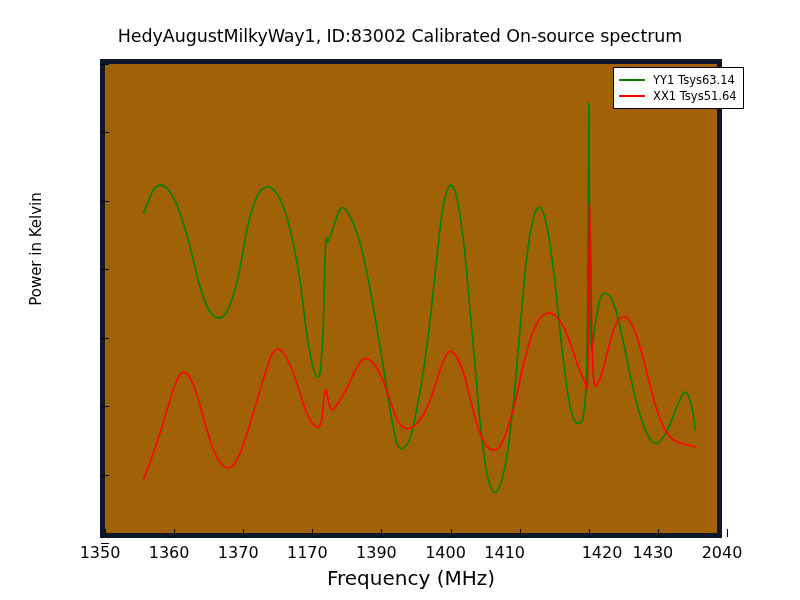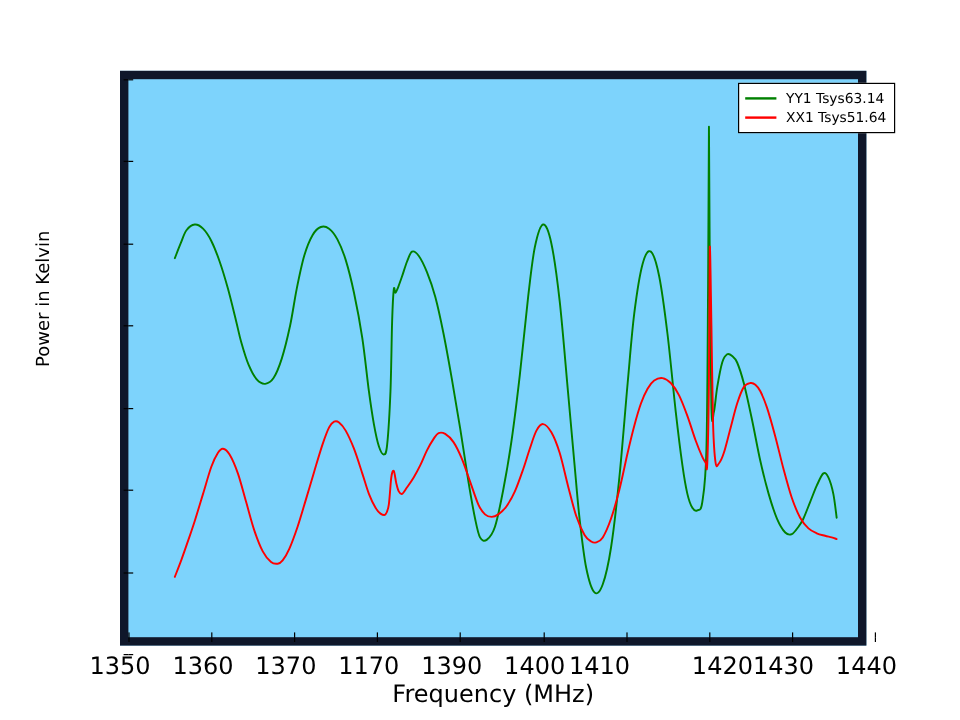--- a/index.html
+++ b/index.html
@@ -29,23 +29,23 @@
     color: #000000;
     letter-spacing: -0.1px;
     white-space: nowrap;
   }
   #plot-area {
     position: absolute;
     left: 100px;
     top: 59px;
     width: 622px;
     height: 479px;
-    border: 7px solid #0f172a;
+    border: 5px solid #0f172a;
     box-sizing: border-box;
-    background: #7dd3fc;
+    background: #a16207;
   }
   #plot-svg {
     position: absolute;
     left: 0;
     top: 0;
     width: 622px;
     height: 479px;
     display: block;
   }
   
@@ -74,21 +74,21 @@
   .xtick-mark-in {
     position: absolute;
     bottom: 0px;
     height: 4px;
     width: 1px;
     background: #000000;
   }
   .xtick-label {
     position: absolute;
     top: 543px;
-    font-size: 20px;
+    font-size: 16px;
     color: #000000;
     text-align: center;
     width: 70px;
     white-space: nowrap;
   }
   #xlabel {
     position: absolute;
     left: 100px;
     top: 566px;
     width: 622px;
@@ -132,36 +132,37 @@
     font-size: 11.5px;
     color: #000000;
     white-space: nowrap;
   }
 </style>
 </head>
 <body>
 
 <div id="figure">
 
+  <div id="chart-title">HedyAugustMilkyWay1, ID:83002 Calibrated On-source spectrum</div>
 
   <div id="ylabel">Power in Kelvin</div>
   <div id="xlabel">Frequency (MHz)</div>
 
   <div id="ytick-labels"></div>
   <div id="xtick-labels">
       <div class="xtick-label" style="left: 65px;">1350</div>
       <div class="xtick-label" style="left: 134.111px;">1360</div>
       <div class="xtick-label" style="left: 203.222px; text-align: center;">1370</div>
       <div class="xtick-label" style="left: 272.333px;">1170</div>
       <div class="xtick-label" style="left: 341.444px;">1390</div>
       <div class="xtick-label" style="left: 410.556px;">1400</div>
       <div class="xtick-label" style="left: 455px; text-align: right;">1410</div>
       <div class="xtick-label" style="left: 567px;">1420</div>
       <div class="xtick-label" style="left: 617.889px;">1430</div>
-      <div class="xtick-label" style="left: 687px;">1440</div>
+      <div class="xtick-label" style="left: 687px;">2040</div>
     </div>
 
   <div id="plot-area">
     <svg id="plot-svg" viewBox="0 0 622 479" preserveAspectRatio="none" xmlns="http://www.w3.org/2000/svg">
         <path d="M 38.70 149.17 C 39.51 147.12, 41.93 140.73, 43.54 136.86 C 45.15 132.98, 46.42 128.53, 48.38 125.91 C 50.34 123.29, 52.99 121.35, 55.29 121.12 C 57.59 120.89, 59.90 122.26, 62.20 124.54 C 64.50 126.82, 66.81 130.24, 69.11 134.80 C 71.41 139.37, 73.72 145.30, 76.02 151.91 C 78.33 158.53, 80.63 166.17, 82.93 174.49 C 85.24 182.82, 88.00 194.45, 89.84 201.86 C 91.69 209.28, 92.26 212.93, 93.99 218.97 C 95.72 225.02, 98.02 232.89, 100.21 238.13 C 102.40 243.38, 104.82 247.83, 107.12 250.45 C 109.43 253.07, 111.73 254.10, 114.03 253.87 C 116.34 253.64, 118.64 252.62, 120.94 249.08 C 123.25 245.54, 125.55 239.96, 127.86 232.66 C 130.16 225.36, 132.69 214.98, 134.77 205.29 C 136.84 195.59, 138.34 184.19, 140.30 174.49 C 142.25 164.80, 144.33 154.53, 146.52 147.12 C 148.70 139.71, 151.12 134.01, 153.43 130.01 C 155.73 126.02, 158.03 124.08, 160.34 123.17 C 162.64 122.26, 164.95 122.83, 167.25 124.54 C 169.55 126.25, 171.86 129.10, 174.16 133.44 C 176.46 137.77, 178.77 143.13, 181.07 150.54 C 183.37 157.96, 185.68 167.08, 187.98 177.91 C 190.29 188.75, 192.82 201.86, 194.89 215.55 C 196.97 229.24, 198.81 248.05, 200.42 260.03 C 202.03 272.00, 203.19 279.76, 204.57 287.40 C 205.95 295.04, 207.33 301.66, 208.72 305.88 C 210.10 310.10, 211.71 312.95, 212.86 312.72 C 214.01 312.49, 214.71 313.29, 215.63 304.51 C 216.55 295.73, 217.70 277.14, 218.39 260.03 C 219.08 242.92, 219.31 216.01, 219.77 201.86 C 220.23 187.72, 220.69 179.17, 221.16 175.18 C 221.62 171.19, 221.96 178.14, 222.54 177.91 C 223.11 177.69, 223.69 176.09, 224.61 173.81 C 225.53 171.53, 226.80 167.88, 228.07 164.23 C 229.33 160.58, 230.83 155.33, 232.21 151.91 C 233.60 148.49, 234.75 144.50, 236.36 143.70 C 237.97 142.90, 239.82 144.27, 241.89 147.12 C 243.96 149.97, 246.50 155.10, 248.80 160.81 C 251.10 166.51, 253.41 172.78, 255.71 181.34 C 258.01 189.89, 260.32 200.72, 262.62 212.13 C 264.93 223.53, 267.23 236.65, 269.53 249.76 C 271.84 262.88, 274.14 276.57, 276.44 290.82 C 278.75 305.08, 281.28 322.75, 283.36 335.30 C 285.43 347.85, 287.27 358.34, 288.88 366.09 C 290.50 373.85, 291.42 378.87, 293.03 381.83 C 294.64 384.80, 296.49 385.37, 298.56 383.88 C 300.63 382.40, 303.17 379.89, 305.47 372.94 C 307.77 365.98, 310.08 354.12, 312.38 342.14 C 314.69 330.17, 316.99 317.05, 319.29 301.09 C 321.60 285.12, 323.90 266.30, 326.20 246.34 C 328.51 226.38, 331.04 199.01, 333.12 181.34 C 335.19 163.66, 336.57 150.31, 338.64 140.28 C 340.72 130.24, 343.25 121.69, 345.56 121.12 C 347.86 120.55, 350.16 126.25, 352.47 136.86 C 354.77 147.46, 357.07 164.23, 359.38 184.76 C 361.68 205.29, 364.22 237.22, 366.29 260.03 C 368.36 282.84, 370.21 303.94, 371.82 321.61 C 373.43 339.29, 374.35 351.84, 375.96 366.09 C 377.58 380.35, 379.42 396.89, 381.49 407.15 C 383.57 417.41, 386.10 425.40, 388.40 427.68 C 390.71 429.96, 393.01 427.11, 395.32 420.84 C 397.62 414.56, 399.92 404.87, 402.23 390.04 C 404.53 375.22, 406.83 354.69, 409.14 331.88 C 411.44 309.07, 413.98 276.00, 416.05 253.19 C 418.12 230.38, 419.50 211.56, 421.58 195.02 C 423.65 178.48, 426.19 162.52, 428.49 153.96 C 430.79 145.41, 433.10 141.99, 435.40 143.70 C 437.70 145.41, 440.01 152.82, 442.31 164.23 C 444.61 175.63, 446.92 193.31, 449.22 212.13 C 451.53 230.95, 454.06 258.89, 456.13 277.14 C 458.21 295.38, 460.05 310.21, 461.66 321.61 C 463.27 333.02, 464.43 339.63, 465.81 345.56 C 467.19 351.49, 468.57 354.92, 469.96 357.20 C 471.34 359.48, 472.72 360.05, 474.10 359.25 C 475.48 358.45, 476.98 360.96, 478.25 352.41 C 479.52 343.85, 480.90 338.15, 481.70 307.93 C 482.51 277.71, 482.74 215.78, 483.09 171.07 C 483.43 126.36, 483.55 43.11, 483.78 39.69 C 484.01 36.27, 484.12 111.54, 484.47 150.54 C 484.81 189.55, 485.28 252.62, 485.85 273.71 C 486.43 294.81, 487.12 279.99, 487.92 277.14 C 488.73 274.28, 489.54 263.45, 490.69 256.61 C 491.84 249.76, 493.45 240.64, 494.84 236.08 C 496.22 231.52, 497.60 230.15, 498.98 229.24 C 500.36 228.32, 501.75 229.46, 503.13 230.60 C 504.51 231.74, 505.66 232.32, 507.28 236.08 C 508.89 239.84, 510.73 245.20, 512.80 253.19 C 514.88 261.17, 517.41 273.14, 519.72 283.98 C 522.02 294.81, 524.32 307.93, 526.63 318.19 C 528.93 328.46, 531.23 337.58, 533.54 345.56 C 535.84 353.55, 538.15 360.73, 540.45 366.09 C 542.75 371.45, 545.29 375.56, 547.36 377.73 C 549.43 379.89, 551.05 379.89, 552.89 379.09 C 554.73 378.30, 556.81 375.10, 558.42 372.94 C 560.03 370.77, 560.95 369.51, 562.56 366.09 C 564.18 362.67, 566.25 356.97, 568.09 352.41 C 569.94 347.85, 571.78 342.71, 573.62 338.72 C 575.47 334.73, 577.54 329.60, 579.15 328.46 C 580.76 327.32, 581.92 329.03, 583.30 331.88 C 584.68 334.73, 586.29 339.98, 587.44 345.56 C 588.60 351.15, 589.75 362.10, 590.21 365.41" fill="none" stroke="#008000" stroke-width="1.6" stroke-linejoin="round" stroke-linecap="round"></path>
         <path d="M 38.70 414.68 C 39.62 412.28, 42.39 405.33, 44.23 400.31 C 46.07 395.29, 47.92 389.93, 49.76 384.57 C 51.60 379.21, 53.22 374.65, 55.29 368.15 C 57.36 361.64, 59.90 353.09, 62.20 345.56 C 64.50 338.04, 67.04 328.69, 69.11 322.98 C 71.18 317.28, 73.03 313.86, 74.64 311.35 C 76.25 308.84, 77.17 307.70, 78.79 307.93 C 80.40 308.16, 82.24 309.30, 84.32 312.72 C 86.39 316.14, 88.92 321.84, 91.23 328.46 C 93.53 335.07, 95.83 344.42, 98.14 352.41 C 100.44 360.39, 102.75 369.51, 105.05 376.36 C 107.35 383.20, 109.66 389.13, 111.96 393.46 C 114.26 397.80, 116.80 400.65, 118.87 402.36 C 120.94 404.07, 122.79 403.96, 124.40 403.73 C 126.01 403.50, 126.93 403.04, 128.55 400.99 C 130.16 398.94, 132.00 396.09, 134.08 391.41 C 136.15 386.74, 138.68 379.78, 140.99 372.94 C 143.29 366.09, 145.59 358.00, 147.90 350.35 C 150.20 342.71, 152.51 334.73, 154.81 327.09 C 157.11 319.45, 159.65 310.67, 161.72 304.51 C 163.79 298.35, 165.64 293.33, 167.25 290.14 C 168.86 286.94, 170.01 286.03, 171.40 285.35 C 172.78 284.66, 173.93 284.78, 175.54 286.03 C 177.15 287.29, 179.00 289.22, 181.07 292.87 C 183.14 296.52, 185.68 302.00, 187.98 307.93 C 190.29 313.86, 192.82 322.18, 194.89 328.46 C 196.97 334.73, 198.58 340.77, 200.42 345.56 C 202.27 350.35, 204.34 354.46, 205.95 357.20 C 207.56 359.93, 208.72 361.07, 210.10 361.99 C 211.48 362.90, 213.09 363.93, 214.24 362.67 C 215.40 361.42, 216.20 359.59, 217.01 354.46 C 217.82 349.33, 218.39 336.55, 219.08 331.88 C 219.77 327.20, 220.46 325.61, 221.16 326.40 C 221.85 327.20, 222.54 333.82, 223.23 336.67 C 223.92 339.52, 224.50 342.03, 225.30 343.51 C 226.11 344.99, 226.91 346.13, 228.07 345.56 C 229.22 344.99, 230.60 342.37, 232.21 340.09 C 233.83 337.81, 235.90 334.96, 237.74 331.88 C 239.59 328.80, 241.43 325.38, 243.27 321.61 C 245.11 317.85, 246.96 312.95, 248.80 309.30 C 250.64 305.65, 252.72 302.11, 254.33 299.72 C 255.94 297.32, 256.86 295.61, 258.48 294.93 C 260.09 294.24, 261.93 294.36, 264.00 295.61 C 266.08 296.87, 268.61 299.03, 270.92 302.45 C 273.22 305.88, 275.52 310.67, 277.83 316.14 C 280.13 321.61, 282.43 328.91, 284.74 335.30 C 287.04 341.69, 289.58 349.90, 291.65 354.46 C 293.72 359.02, 295.33 360.96, 297.18 362.67 C 299.02 364.38, 300.86 364.72, 302.71 364.72 C 304.55 364.72, 306.16 364.15, 308.24 362.67 C 310.31 361.19, 312.84 359.02, 315.15 355.83 C 317.45 352.64, 319.75 348.64, 322.06 343.51 C 324.36 338.38, 326.90 330.97, 328.97 325.04 C 331.04 319.11, 332.65 313.29, 334.50 307.93 C 336.34 302.57, 338.18 296.30, 340.03 292.87 C 341.87 289.45, 343.48 287.17, 345.56 287.40 C 347.63 287.63, 350.16 290.25, 352.47 294.24 C 354.77 298.23, 357.07 303.94, 359.38 311.35 C 361.68 318.76, 363.99 329.94, 366.29 338.72 C 368.59 347.50, 370.90 357.20, 373.20 364.04 C 375.50 370.88, 378.04 376.24, 380.11 379.78 C 382.18 383.31, 384.03 384.23, 385.64 385.25 C 387.25 386.28, 388.17 386.51, 389.79 385.94 C 391.40 385.37, 393.24 385.14, 395.32 381.83 C 397.39 378.52, 399.92 372.71, 402.23 366.09 C 404.53 359.48, 406.83 351.27, 409.14 342.14 C 411.44 333.02, 413.98 320.25, 416.05 311.35 C 418.12 302.45, 419.73 295.61, 421.58 288.77 C 423.42 281.93, 425.26 275.43, 427.11 270.29 C 428.95 265.16, 430.79 261.17, 432.64 257.98 C 434.48 254.78, 436.09 252.62, 438.16 251.13 C 440.24 249.65, 442.77 248.74, 445.08 249.08 C 447.38 249.42, 449.68 250.79, 451.99 253.19 C 454.29 255.58, 456.59 258.89, 458.90 263.45 C 461.20 268.01, 463.51 274.28, 465.81 280.56 C 468.11 286.83, 470.65 295.38, 472.72 301.09 C 474.79 306.79, 476.87 311.69, 478.25 314.77 C 479.63 317.85, 480.32 318.65, 481.01 319.56 C 481.70 320.47, 481.93 331.31, 482.40 320.25 C 482.86 309.18, 483.43 283.18, 483.78 253.19 C 484.12 223.19, 484.12 148.26, 484.47 140.28 C 484.81 132.30, 485.39 180.77, 485.85 205.29 C 486.31 229.81, 486.66 268.35, 487.23 287.40 C 487.81 306.45, 488.50 314.09, 489.31 319.56 C 490.11 325.04, 490.92 321.61, 492.07 320.25 C 493.22 318.88, 494.61 316.25, 496.22 311.35 C 497.83 306.45, 499.90 297.66, 501.75 290.82 C 503.59 283.98, 505.43 276.00, 507.28 270.29 C 509.12 264.59, 510.96 259.46, 512.80 256.61 C 514.65 253.76, 516.72 253.53, 518.33 253.19 C 519.95 252.84, 521.10 253.41, 522.48 254.55 C 523.86 255.69, 525.01 256.84, 526.63 260.03 C 528.24 263.22, 530.08 267.44, 532.16 273.71 C 534.23 279.99, 536.76 289.11, 539.07 297.66 C 541.37 306.22, 543.67 316.48, 545.98 325.04 C 548.28 333.59, 550.59 342.26, 552.89 348.99 C 555.19 355.71, 557.50 361.19, 559.80 365.41 C 562.10 369.63, 564.41 372.14, 566.71 374.30 C 569.01 376.47, 571.32 377.38, 573.62 378.41 C 575.93 379.44, 578.46 379.89, 580.53 380.46 C 582.61 381.03, 584.45 381.38, 586.06 381.83 C 587.67 382.29, 589.52 382.97, 590.21 383.20" fill="none" stroke="#ff0000" stroke-width="1.6" stroke-linejoin="round" stroke-linecap="round"></path>
       </svg>
 
     <div id="ticks-layer">
         <div class="ytick-mark" style="top: 479px;"></div>

